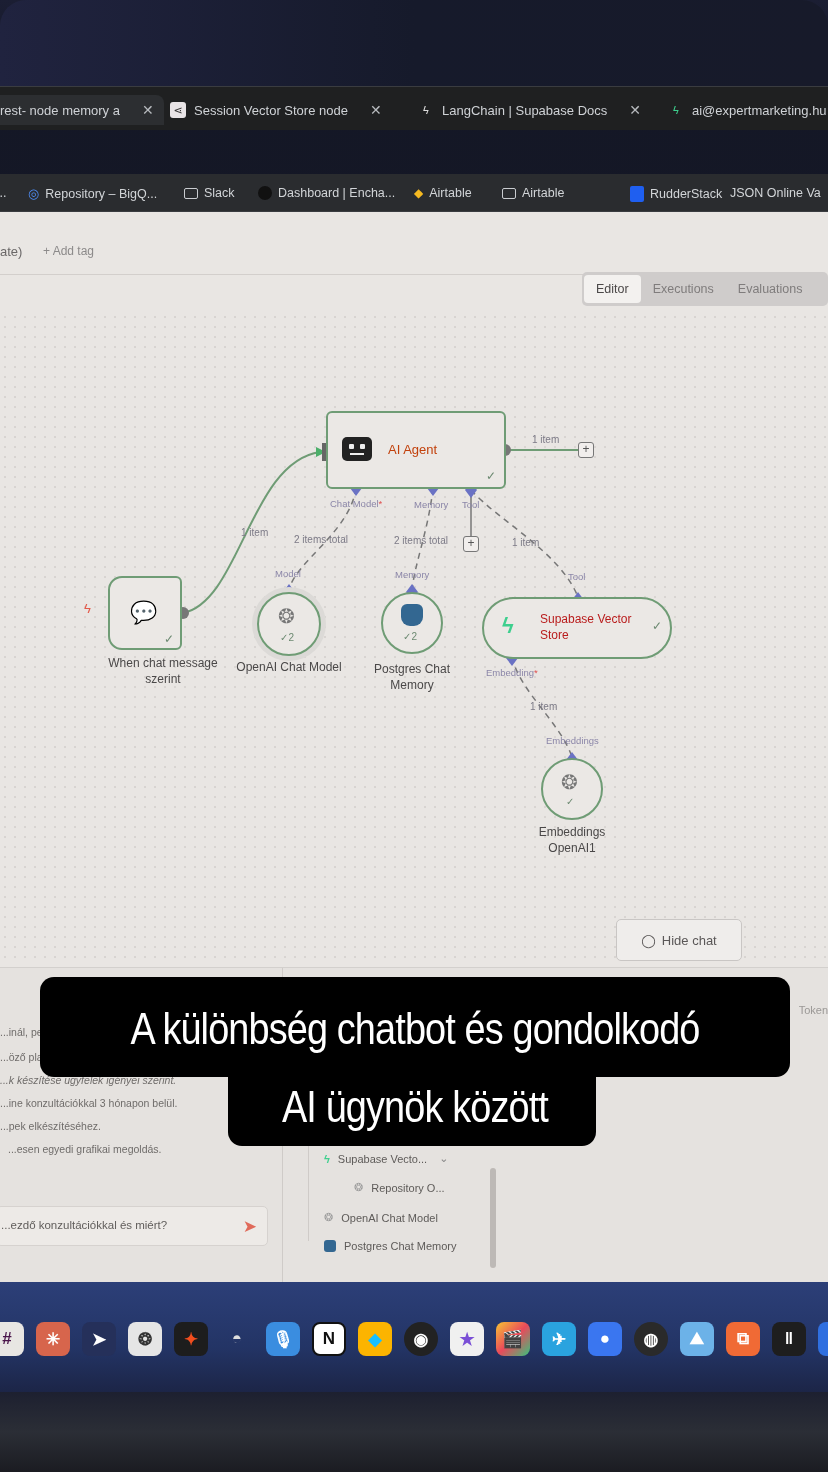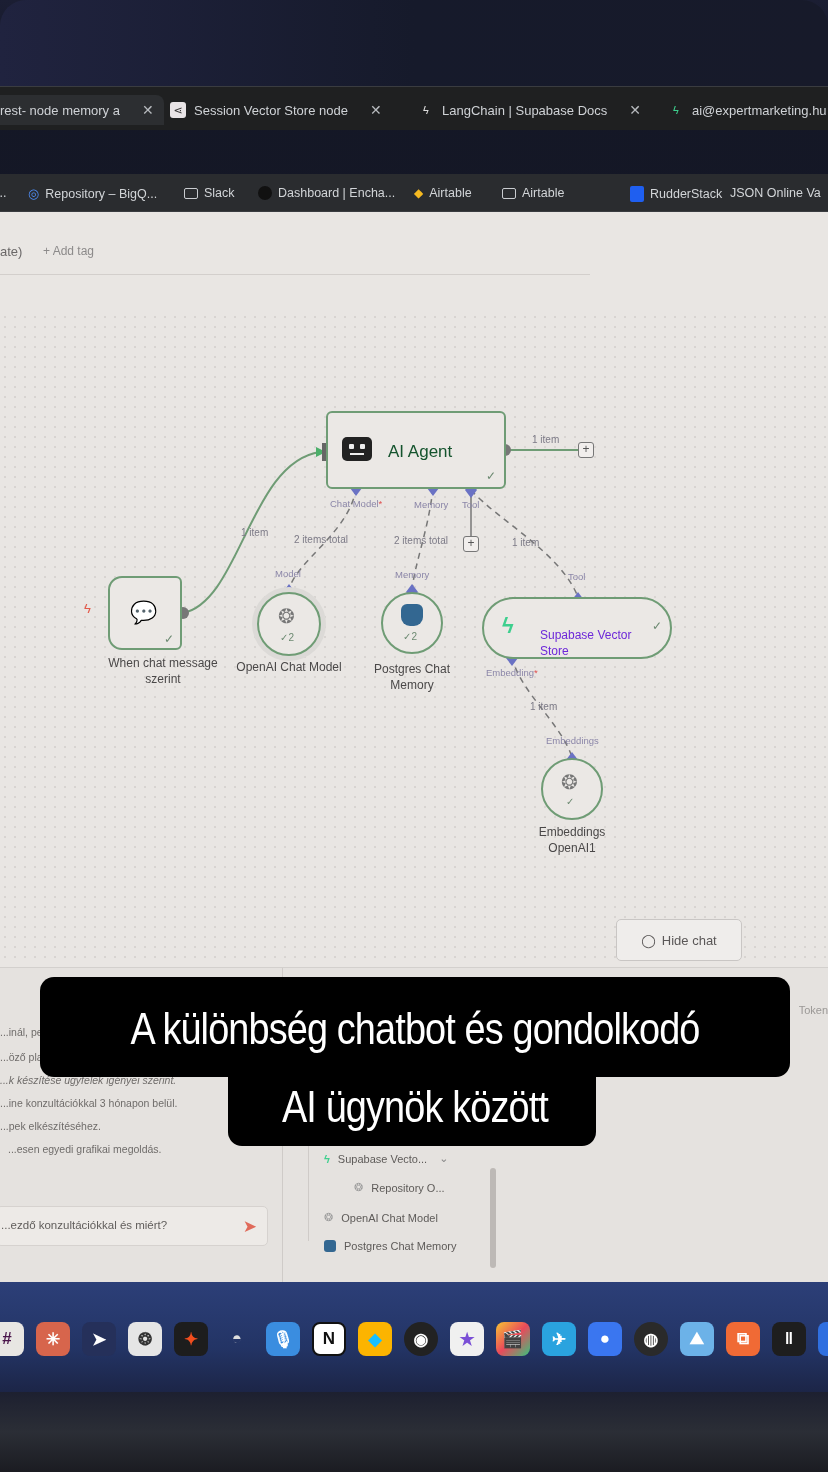--- a/index.html
+++ b/index.html
@@ -117,20 +117,25 @@
     </div>
     <div class="bm" style="left:730px;">
       <span>JSON Online Va</span>
     </div>
   </div>
 
   <div class="app">
     <span class="crumb">ate)</span>
     <span class="addtag">+ Add tag</span>
     <div class="headerline"></div>
+    <div class="seg">
+      <span class="on">Editor</span>
+      <span>Executions</span>
+      <span>Evaluations</span>
+    </div>
 
     <div class="canvas">
       <svg width="828" height="650" style="position:absolute;left:0;top:0;">
 
         <path d="M183,301 C240,290 250,150 320,140" fill="none" stroke="#6f9c75" stroke-width="2"></path>
         <polygon points="316,135 326,140 316,145" fill="#4caf6a"></polygon>
 
         <line x1="505" y1="138" x2="578" y2="138" stroke="#6f9c75" stroke-width="2"></line>
 
         <path d="M356,176 C350,220 295,250 289,278" fill="none" stroke="#777" stroke-width="1.5" stroke-dasharray="6,5"></path>
@@ -157,21 +162,21 @@
         <circle cx="183" cy="301" r="6" fill="#777"></circle>
         <rect x="322" y="131" width="6" height="18" fill="#666"></rect>
       </svg>
 
       <div class="nodebox" style="left:326px;top:99px;width:180px;height:78px;border-radius:6px;">
         <span style="position:absolute;left:14px;top:24px;width:30px;height:24px;background:#222;border-radius:5px;">
           <span style="position:absolute;left:7px;top:7px;width:5px;height:5px;background:#eee;border-radius:1px;"></span>
           <span style="position:absolute;left:18px;top:7px;width:5px;height:5px;background:#eee;border-radius:1px;"></span>
           <span style="position:absolute;left:8px;top:16px;width:14px;height:2px;background:#eee;"></span>
         </span>
-        <span style="position:absolute;left:60px;top:29px;font-size:17px;color:#14532d;">AI Agent</span>
+        <span style="position:absolute;left:60px;top:29px;font-size:13px;color:#c2410c;">AI Agent</span>
         <span class="check" style="right:8px;bottom:4px;">✓</span>
       </div>
       <span class="lbl port" style="left:330px;top:186px;"><span>Chat Model</span><span style="color:#e05050;">*</span></span>
       <span class="lbl port" style="left:414px;top:187px;">Memory</span>
       <span class="lbl port" style="left:462px;top:187px;">Tool</span>
       <span class="lbl" style="left:532px;top:122px;">1 item</span>
       <div class="plusbox" style="left:578px;top:130px;">+</div>
       <div class="plusbox" style="left:463px;top:224px;">+</div>
 
       <span class="lbl" style="left:241px;top:215px;">1 item</span>
@@ -202,21 +207,21 @@
         <span style="position:absolute;left:20px;top:37px;font-size:10px;color:#6d8a72;">✓<span>2</span></span>
       </div>
       <div class="nodename" style="left:350px;top:349px;width:124px;">
         <div>Postgres Chat</div>
         <div>Memory</div>
       </div>
 
       <span class="lbl port" style="left:568px;top:259px;">Tool</span>
       <div class="nodebox" style="left:482px;top:285px;width:190px;height:62px;border-radius:31px;">
         <span style="position:absolute;left:18px;top:14px;font-size:22px;color:#3ecf8e;font-weight:bold;">ϟ</span>
-        <div style="position:absolute;left:56px;top:12px;font-size:12px;color:#6d28d9;line-height:16px;margin-top:16px;">
+        <div style="position:absolute;left:56px;top:12px;font-size:12px;color:#b91c1c;line-height:16px;">
           <div>Supabase Vector</div>
           <div>Store</div>
         </div>
         <span class="check" style="right:8px;top:20px;">✓</span>
       </div>
       <span class="lbl port" style="left:486px;top:355px;"><span>Embedding</span><span style="color:#e05050;">*</span></span>
       <span class="lbl" style="left:530px;top:389px;">1 item</span>
 
       <span class="lbl port" style="left:546px;top:423px;">Embeddings</span>
       <div class="nodebox" style="left:541px;top:446px;width:62px;height:62px;border-radius:50%;">

